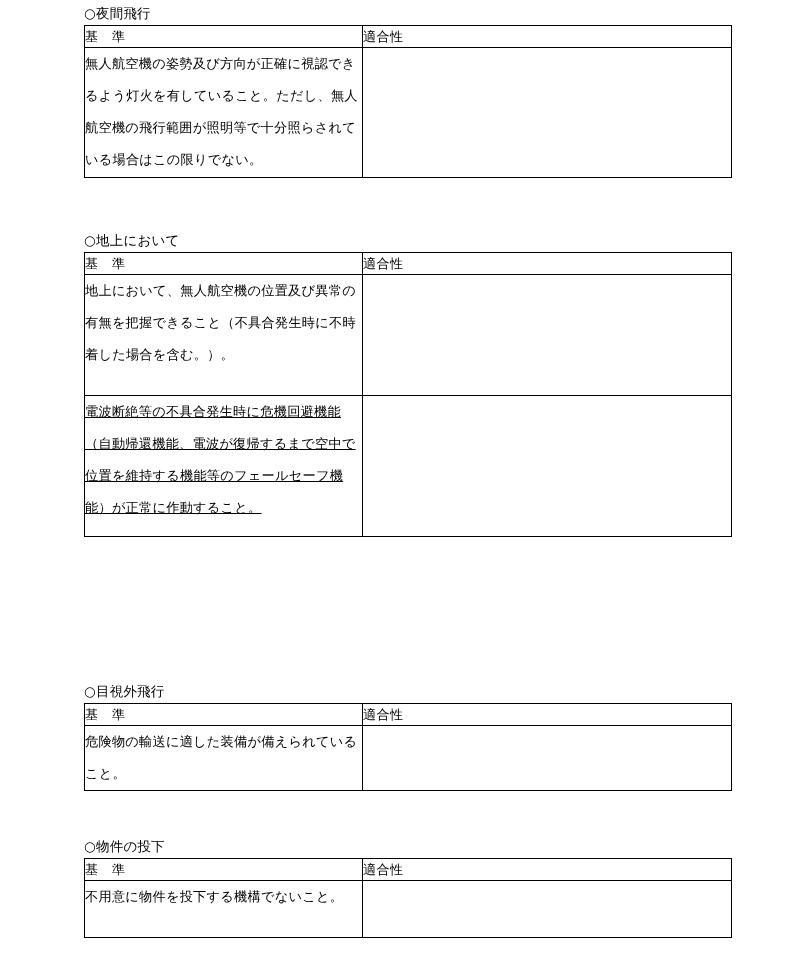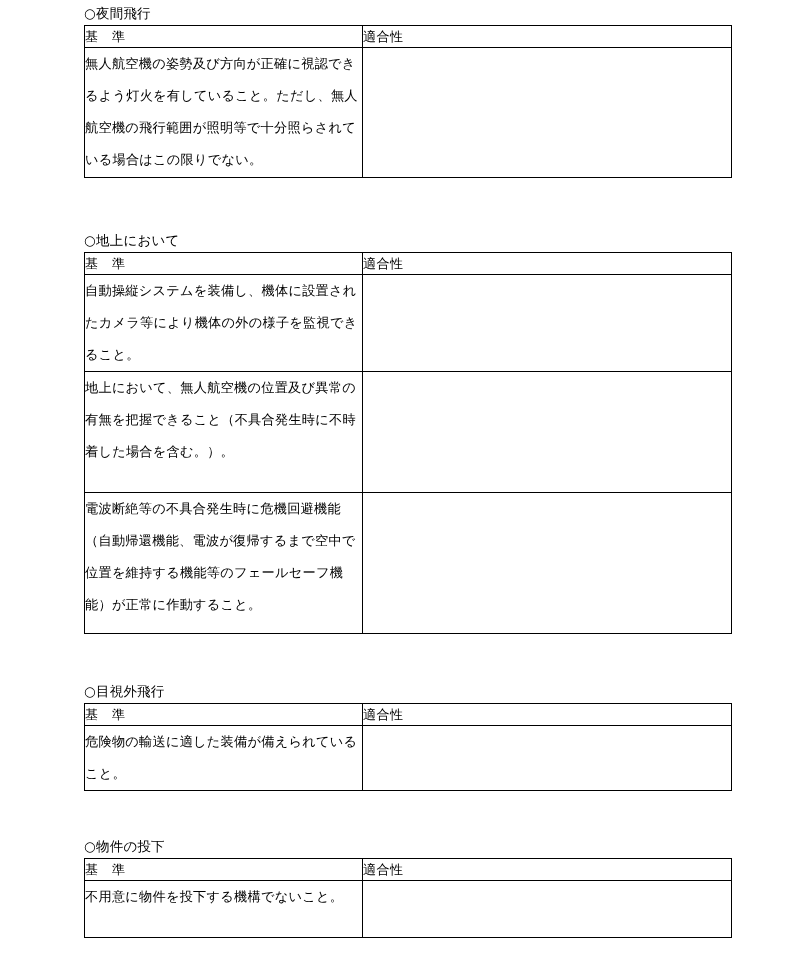--- a/index.html
+++ b/index.html
@@ -78,21 +78,21 @@
   }
 
   td.conform-cell {
     padding: 0;
   }
 
   
   .h130 { height: 130px; }
   .h97  { height: 97px; }
   .h121 { height: 121px; padding-left: 36px; }
-  .h141 { height: 141px; }
+  .h141 { height: 141px; text-decoration: underline; }
   .h57  { height: 57px; margin-top: 36px; }
 </style>
 </head>
 <body>
 
 <div class="page">
 
   <div class="section" style="top:5px;">
     <div class="section-heading">○夜間飛行</div>
     <table class="criteria">
@@ -122,24 +122,20 @@
           <col class="c-standard">
           <col class="c-conform">
         </colgroup>
       <thead>
         <tr>
           <th class="hdr">基　準</th>
           <th class="hdr">適合性</th>
         </tr>
       </thead>
       <tbody>
-        <tr class="h97">
-          <td class="standard-cell">自動操縦システムを装備し、機体に設置されたカメラ等により機体の外の様子を監視できること。</td>
-          <td class="conform-cell"></td>
-        </tr>
         <tr class="h121">
           <td class="standard-cell">地上において、無人航空機の位置及び異常の有無を把握できること（不具合発生時に不時着した場合を含む。）。</td>
           <td class="conform-cell"></td>
         </tr>
         <tr class="h141">
           <td class="standard-cell">電波断絶等の不具合発生時に危機回避機能（自動帰還機能、電波が復帰するまで空中で位置を維持する機能等のフェールセーフ機能）が正常に作動すること。</td>
           <td class="conform-cell"></td>
         </tr>
       </tbody>
     </table>

